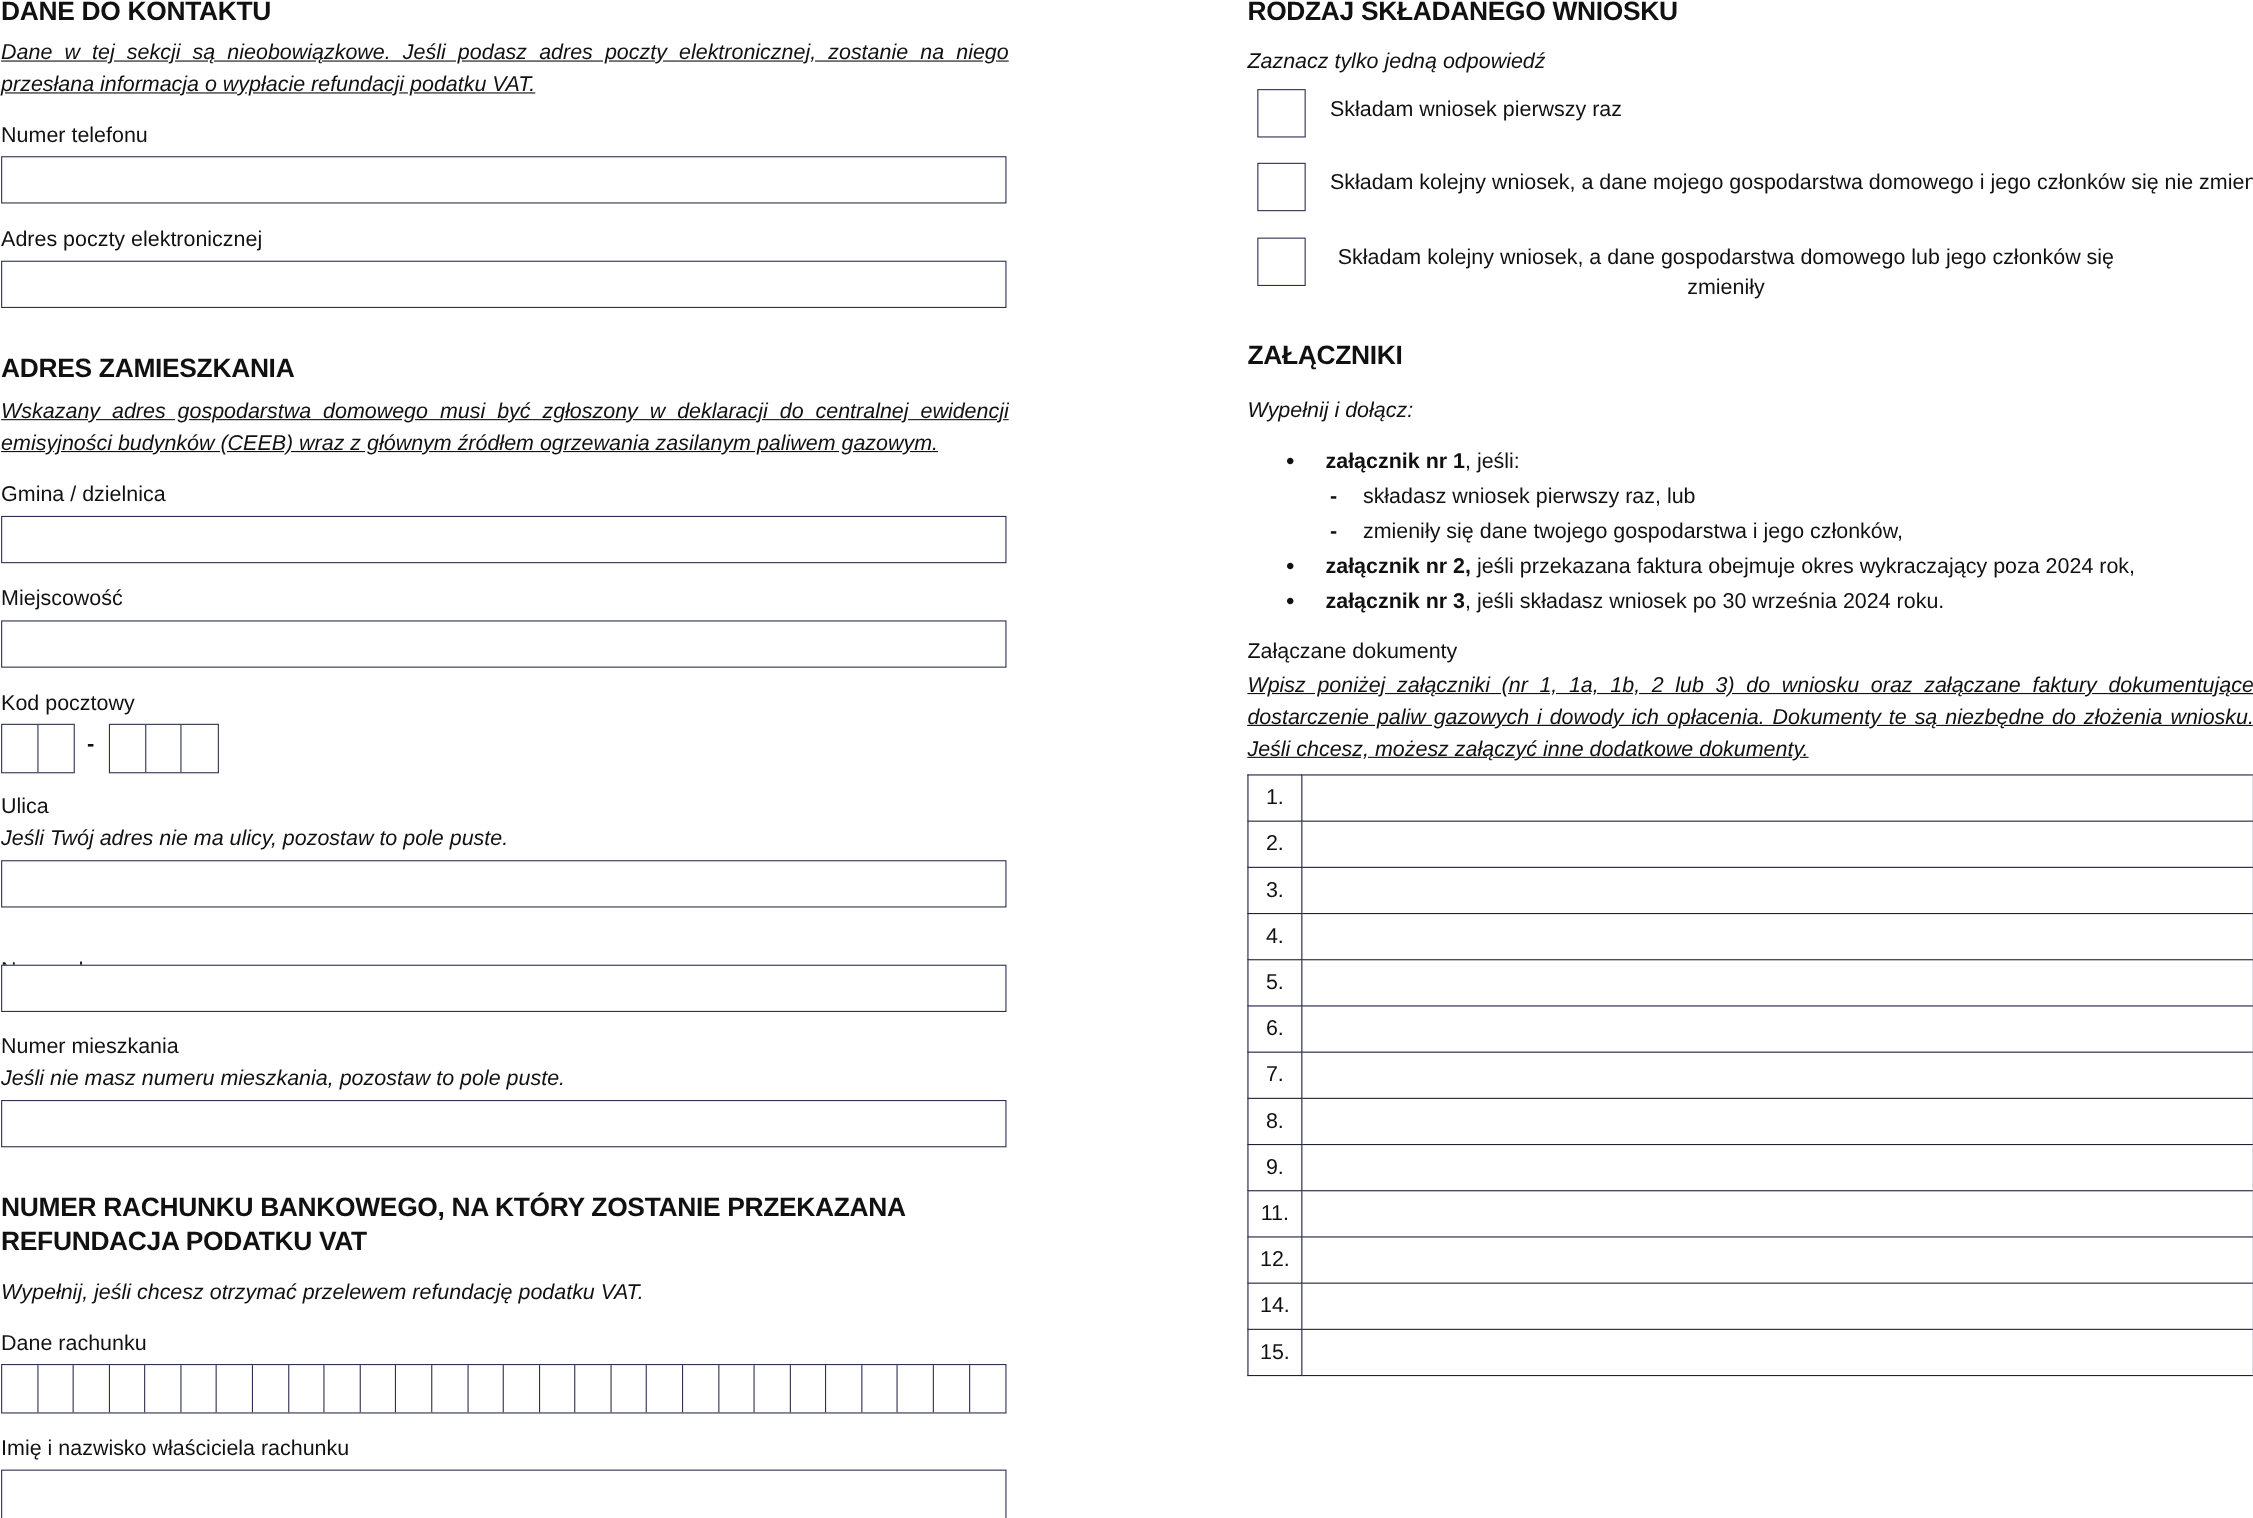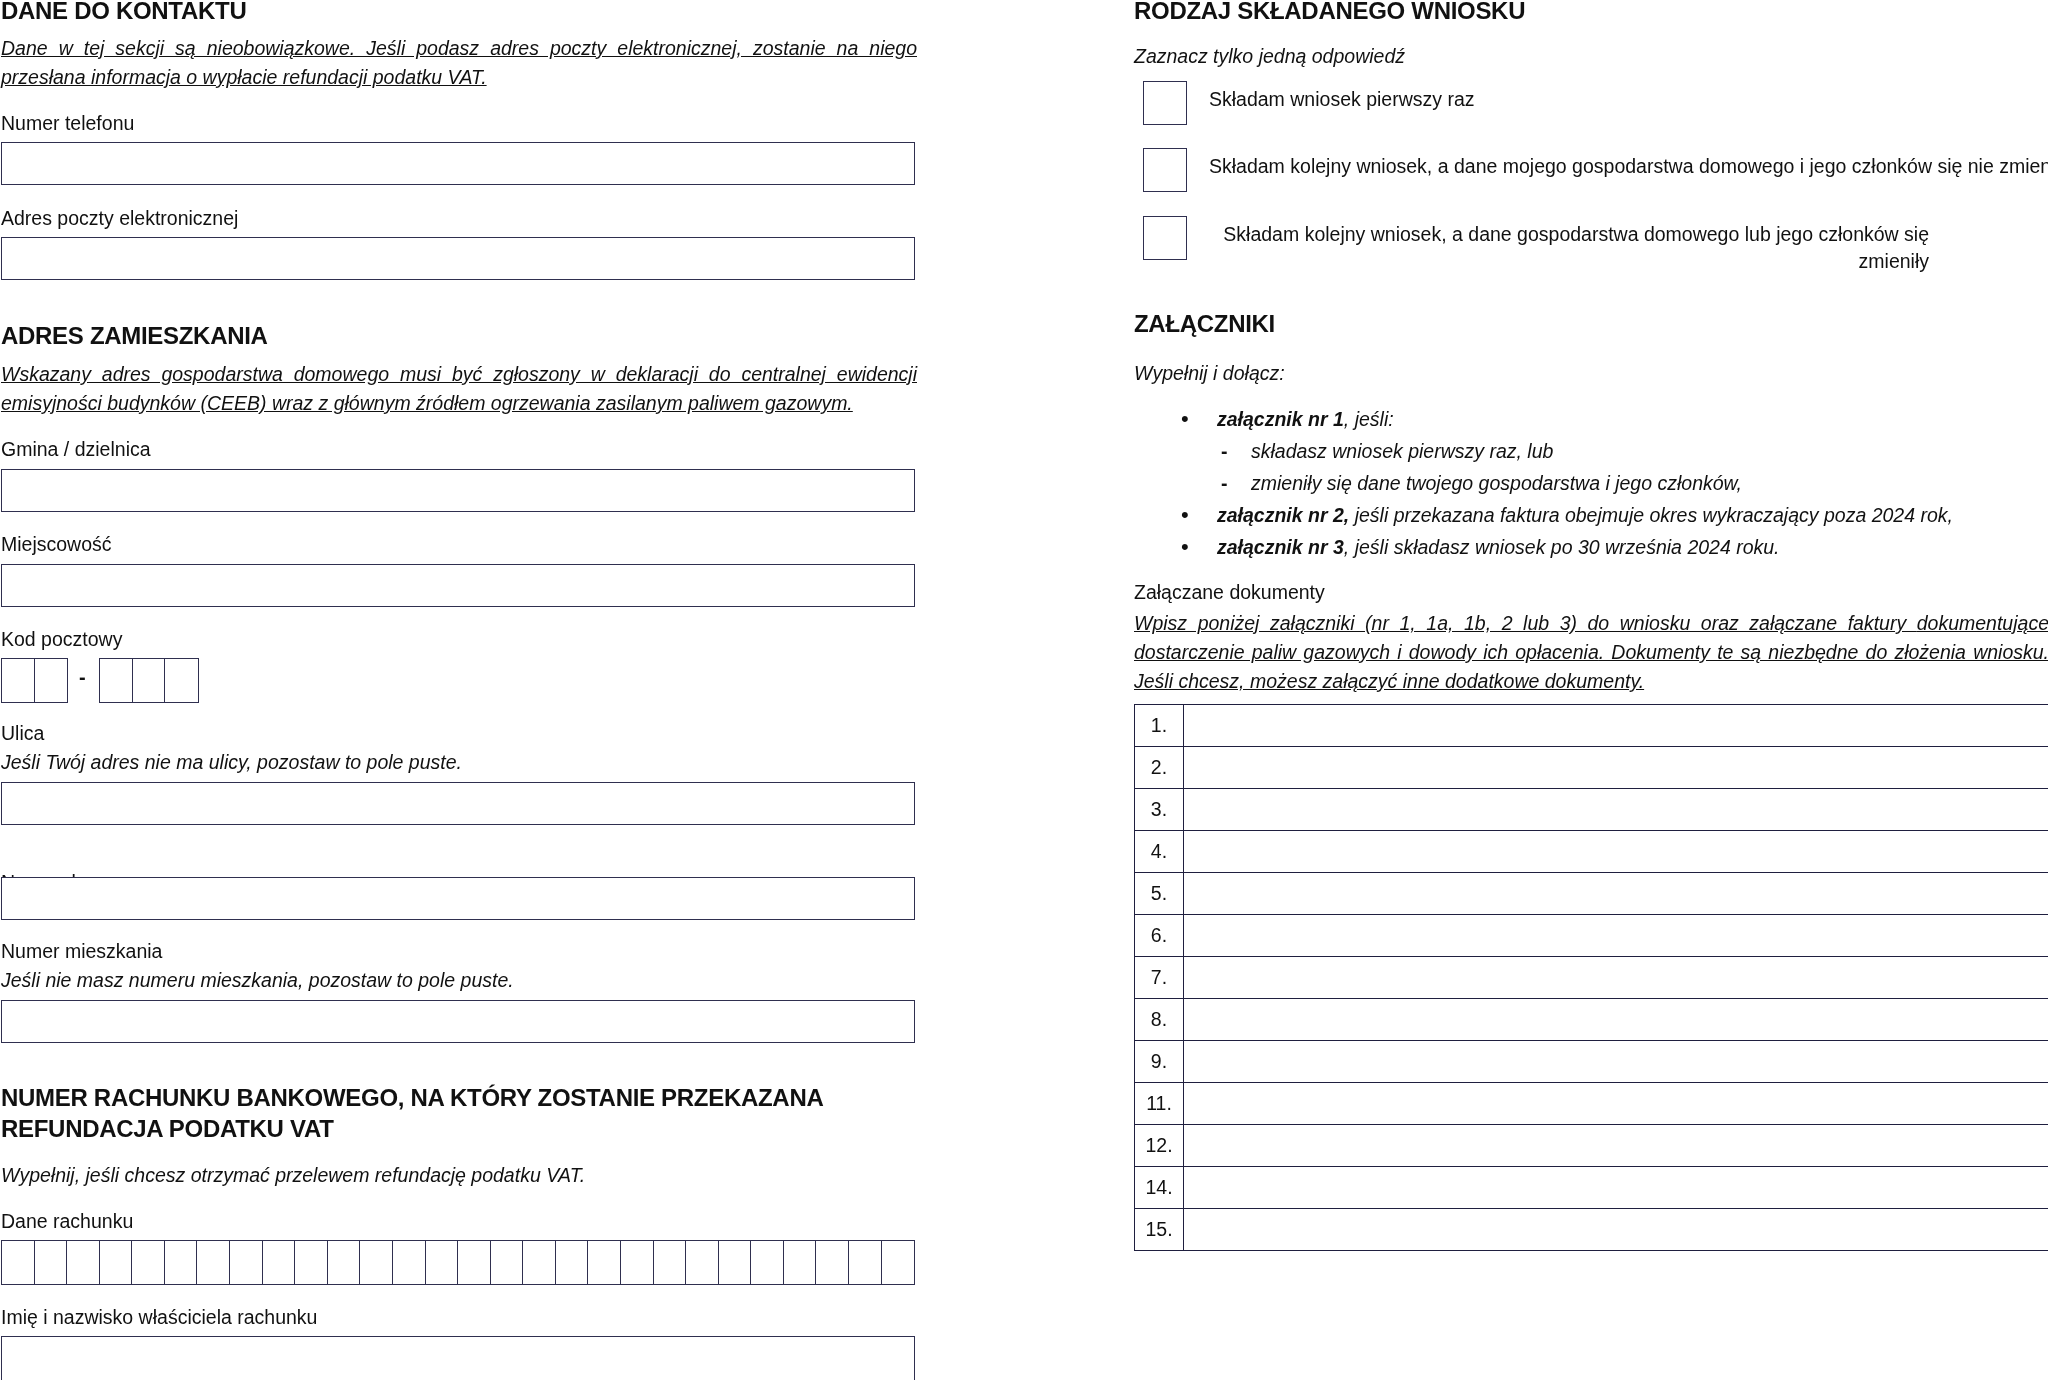--- a/index.html
+++ b/index.html
@@ -14,21 +14,21 @@
   .lbl { font-size: 19.5px; position: absolute; left: 1px; white-space: nowrap; line-height: 24px; }
   .note { font-style: italic; font-size: 19.5px; position: absolute; left: 1px; white-space: nowrap; line-height: 24px; }
   .field { position: absolute; left: 1px; width: 914px; height: 43px; border: 1.5px solid #2f2f4f; box-sizing: border-box; background: #fff; }
   .cells { position: absolute; left: 1px; display: flex; border: 1.5px solid #2f2f4f; box-sizing: border-box; height: 45px; }
   .cells .c { width: 32.6px; border-right: 1.5px solid #2f2f4f; box-sizing: border-box; height: 100%; }
   .cells .c:last-child { border-right: none; }
   .dash { position: absolute; font-size: 20px; font-weight: bold; }
   .cb-row { position: absolute; left: 10px; display: flex; align-items: flex-start; }
   .cb { width: 44px; height: 44px; border: 1.5px solid #2f2f4f; box-sizing: border-box; flex: 0 0 auto; margin-right: 22px; }
   .cb-text { font-size: 19.5px; line-height: 27px; width: 840px; text-align: justify; padding-top: 5px; }
-  ul.bullets { position: absolute; left: 48px; margin: 0; padding: 0; list-style: none; font-style: italic; font-size: 19.5px; }
+  ul.bullets { position: absolute; left: 36px; margin: 0; padding: 0; list-style: none; font-size: 19.5px; }
   ul.bullets > li { position: relative; padding-left: 36px; line-height: 32px; white-space: nowrap; }
   ul.bullets > li::before { content: "\2022"; position: absolute; left: 0; font-style: normal; font-size: 22px; }
   ul.bullets b { font-weight: bold; }
   ul.sub { list-style: none; margin: 0; padding: 0; }
   ul.sub li { position: relative; padding-left: 34px; line-height: 32px; }
   ul.sub li::before { content: "-"; position: absolute; left: 4px; font-style: normal; font-weight: bold; }
   .u { text-decoration: underline; }
   table.docs { position: absolute; left: 1px; top: 704px; width: 915px; border-collapse: collapse; }
   table.docs td { border: 1.5px solid #1f1f3f; height: 41px; padding: 0; font-size: 19.5px; }
   table.docs td.num { width: 48px; text-align: center; }
@@ -116,21 +116,21 @@
   <div class="cb-row" style="top:81px">
     <div class="cb"></div>
     <div class="cb-text">Składam wniosek pierwszy raz</div>
   </div>
   <div class="cb-row" style="top:148px">
     <div class="cb"></div>
     <div class="cb-text" style="width:870px">Składam kolejny wniosek, a dane mojego gospodarstwa domowego i jego członków się nie zmieniły</div>
   </div>
   <div class="cb-row" style="top:216px">
     <div class="cb"></div>
-    <div class="cb-text" style="width:720px; text-align:right">Składam kolejny wniosek, a dane gospodarstwa domowego lub jego członków się zmieniły</div>
+    <div class="cb-text" style="width:720px; text-align:center">Składam kolejny wniosek, a dane gospodarstwa domowego lub jego członków się zmieniły</div>
   </div>
 
   <h2 class="h" style="top:309px">ZAŁĄCZNIKI</h2>
   <div class="note" style="top:361px">Wypełnij i dołącz:</div>
 
   <ul class="bullets" style="top:403px">
     <li>
       <b>załącznik nr 1</b><span>, jeśli:</span>
       <ul class="sub">
         <li>składasz wniosek pierwszy raz, lub</li>

